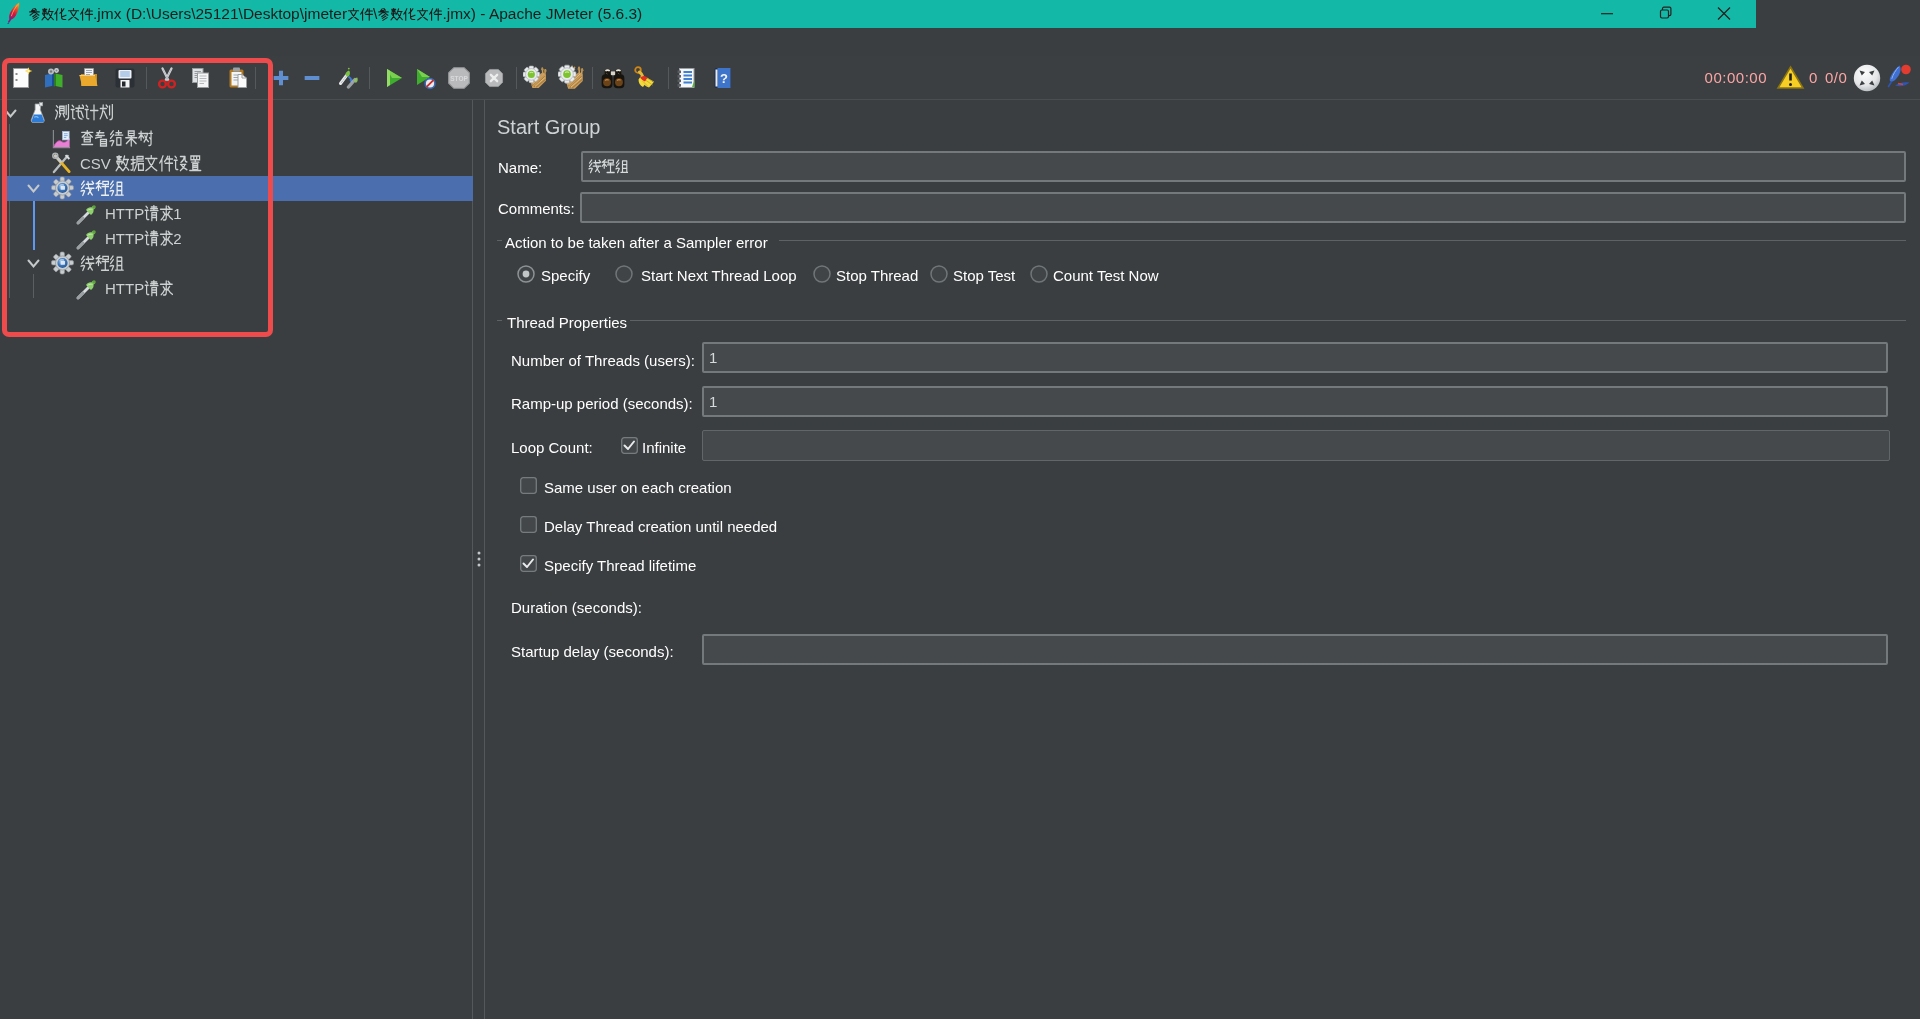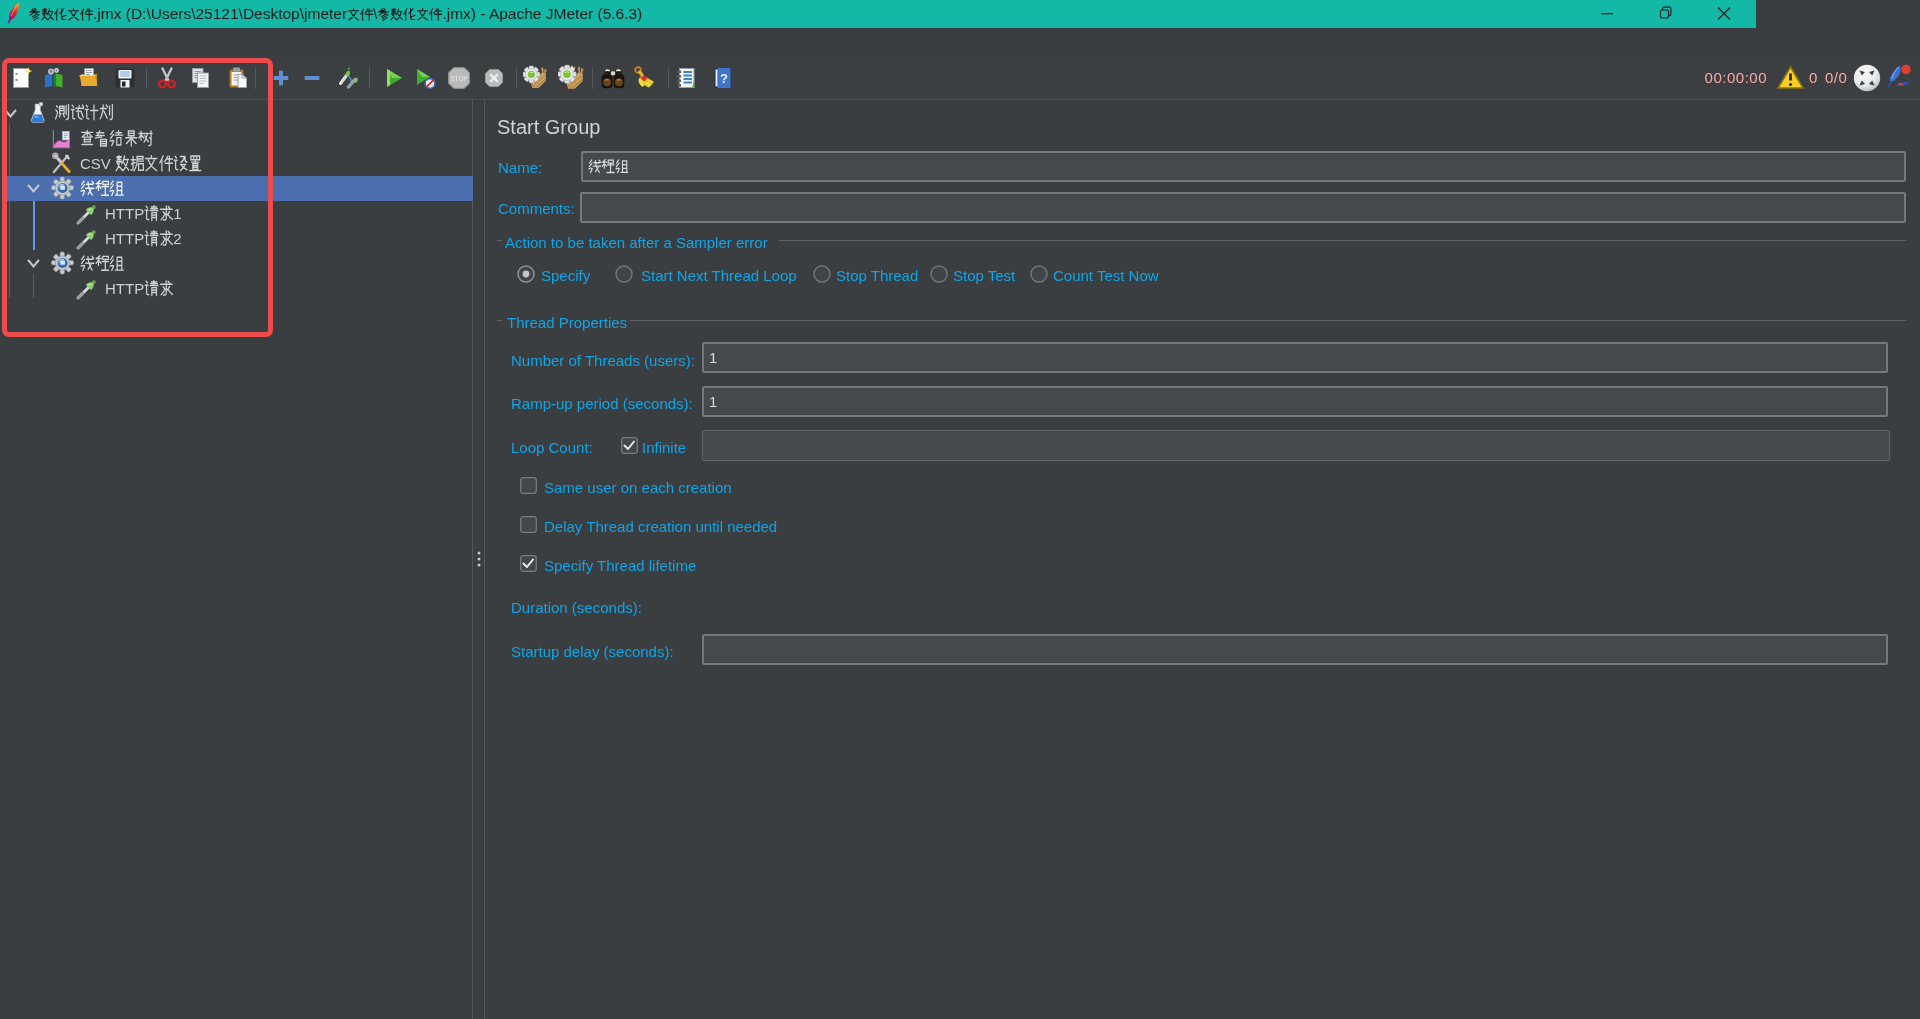--- a/index.html
+++ b/index.html
@@ -10,21 +10,21 @@
 .mi{position:absolute;top:0;height:28px;line-height:31px;font-size:15px;color:#c3c6c7}
 .mi u{text-decoration-thickness:1px;text-underline-offset:3px}
 #toolbar{position:absolute;left:0;top:56px;width:1920px;height:44px;background:#3c3f41;border-bottom:1px solid #4a4e50}
 .ti{position:absolute;top:10px}
 .tsep{position:absolute;top:11px;width:1px;height:22px;background:#56595b}
 .sttxt{position:absolute;font-size:15px;color:#fca5a5;top:0;height:44px;line-height:44px;letter-spacing:0.5px}
 #content{position:absolute;left:0;top:100px;width:1920px;height:919px;background:#3b3e40}
 .vline{position:absolute;top:0;width:1px;height:919px;background:#55585a}
 .tsel{position:absolute;left:6px;top:76px;width:467px;height:25px;background:#4b6eaf}
 .tlabel{position:absolute;height:25px;display:flex;align-items:center;color:#cdd0d1;font-size:15px}
-.lbl{position:absolute;font-size:15px;color:#0ea5e9;white-space:nowrap;height:20px;line-height:20px}
+.lbl{position:absolute;font-size:15px;color:#ffffff;white-space:nowrap;height:20px;line-height:20px}
 .fld{position:absolute;background:#46494b;border:2px solid #747a7c;border-radius:2px;color:#d6dadb;font-size:15px;display:flex;align-items:center;padding-left:5px}
 .fld.dis{border-width:1px;border-color:#616668}
 .gline{position:absolute;height:1px;background:#5e6264}
 #redbox{position:absolute;left:2px;top:58px;width:271px;height:279px;border:5px solid #ee4c4c;border-radius:7px}
 .hz{display:inline-block;flex:none}
 .hz svg{display:block;width:100%;height:100%}
 </style></head>
 <body>
 <div id="app">
 <svg width="0" height="0" style="position:absolute">

